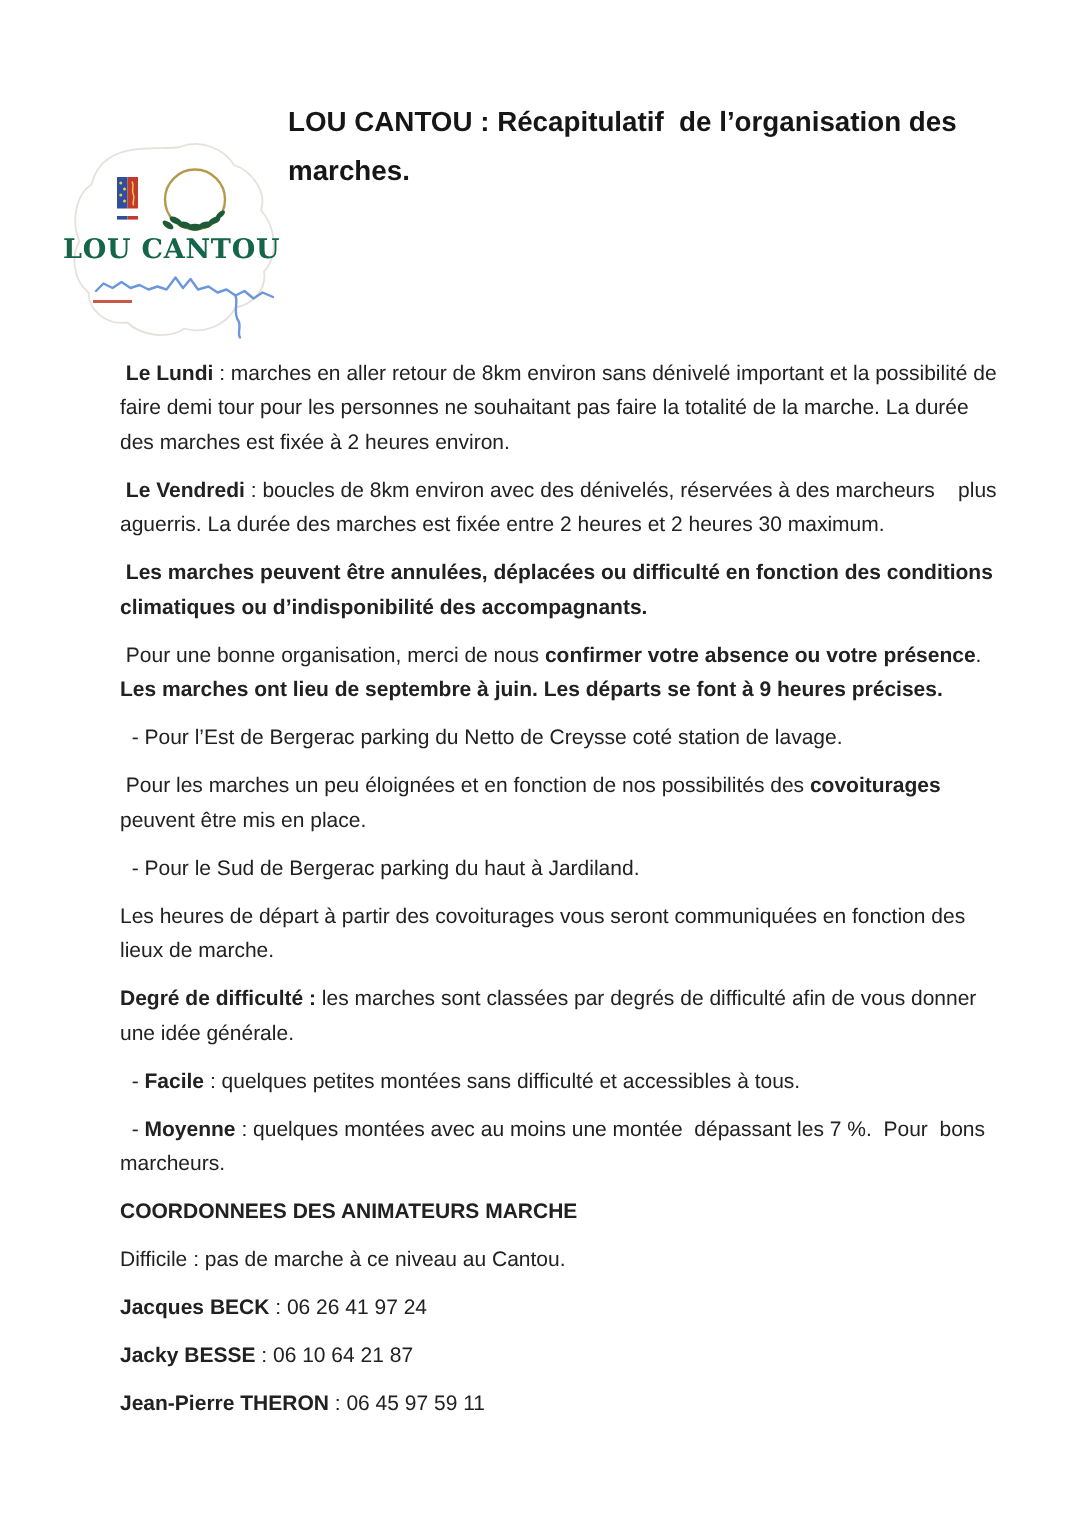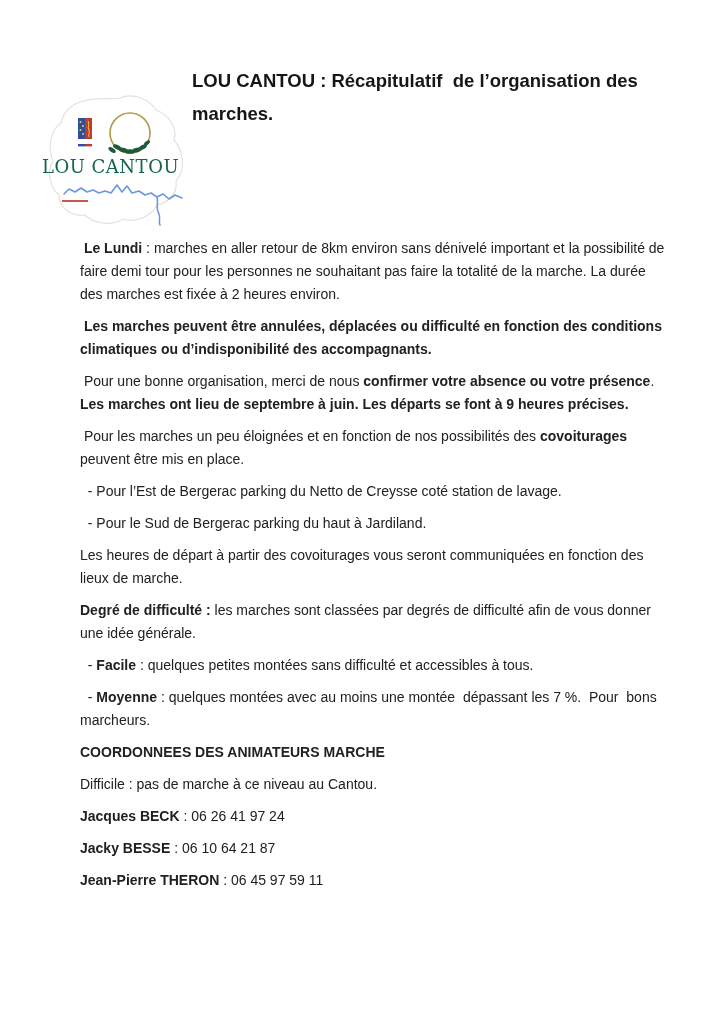--- a/index.html
+++ b/index.html
@@ -15,21 +15,21 @@
   }
   header { position: relative; height: 166px; }
   .logo-wrap { position: absolute; left: 38px; top: 24px; width: 156px; height: 142px; }
   .logo-wrap svg { display: block; }
   .logo-wordmark {
     position: absolute;
     left: 4px;
     top: 68px;
     width: 150px;
     font-family: "DejaVu Serif", serif;
-    font-weight: normal;
+    font-weight: bold;
     font-size: 18px;
     letter-spacing: 0.5px;
     color: #15654a;
     white-space: nowrap;
   }
   .page-title {
     margin: 64px 62px 0 192px;
     font-size: 18.5px;
     line-height: 33px;
     font-weight: bold;
@@ -89,24 +89,25 @@
       </svg>
       <div class="logo-wordmark">LOU CANTOU</div>
     </div>
 
     <h1 class="page-title">LOU CANTOU : Récapitulatif  de l’organisation des marches.</h1>
   </header>
 
   <main>
 
   <p class="para"><span class="bold"> Le Lundi</span><span> : marches en aller retour de 8km environ sans dénivelé important et la possibilité de  faire demi tour pour les personnes ne souhaitant pas faire la totalité de la marche. La durée des marches est fixée à 2 heures environ.</span></p>
+      <p class="para"><span class="bold"> Le Vendredi</span><span> : boucles de 8km environ avec des dénivelés, réservées à des marcheurs    plus aguerris. La durée des marches est fixée entre 2 heures et 2 heures 30 maximum.</span></p>
       <p class="para"><span class="bold"> Les marches peuvent être annulées, déplacées ou difficulté en fonction des conditions climatiques ou d’indisponibilité des accompagnants.</span></p>
       <p class="para"><span> Pour une bonne organisation, merci de nous </span><span class="bold">confirmer votre absence ou votre présence</span><span>. </span><span class="bold">Les marches ont lieu de septembre à juin. Les départs se font à 9 heures précises.</span></p>
+      <p class="para"><span>  - Pour l’Est de Bergerac parking du Netto de Creysse coté station de lavage.</span></p>
       <p class="para"><span> Pour les marches un peu éloignées et en fonction de nos possibilités des </span><span class="bold">covoiturages</span><span> peuvent être mis en place.</span></p>
-      <p class="para"><span>  - Pour l’Est de Bergerac parking du Netto de Creysse coté station de lavage.</span></p>
       <p class="para"><span>  - Pour le Sud de Bergerac parking du haut à Jardiland.</span></p>
       <p class="para"><span>Les heures de départ à partir des covoiturages vous seront communiquées en fonction des lieux de marche.</span></p>
       <p class="para"><span class="bold">Degré de difficulté :</span><span> les marches sont classées par degrés de difficulté afin de vous donner une idée générale.</span></p>
       <p class="para"><span>  - </span><span class="bold">Facile</span><span> : quelques petites montées sans difficulté et accessibles à tous.</span></p>
       <p class="para"><span>  - </span><span class="bold">Moyenne</span><span> : quelques montées avec au moins une montée  dépassant les 7 %.  Pour  bons marcheurs.</span></p>
       <p class="para"><span class="bold">COORDONNEES DES ANIMATEURS MARCHE</span></p>
       <p class="para"><span>Difficile : pas de marche à ce niveau au Cantou.</span></p>
       <p class="para"><span class="bold">Jacques BECK</span><span> : 06 26 41 97 24</span></p>
       <p class="para"><span class="bold">Jacky BESSE</span><span> : 06 10 64 21 87</span></p>
       <p class="para"><span class="bold">Jean-Pierre THERON</span><span> : 06 45 97 59 11</span></p>

